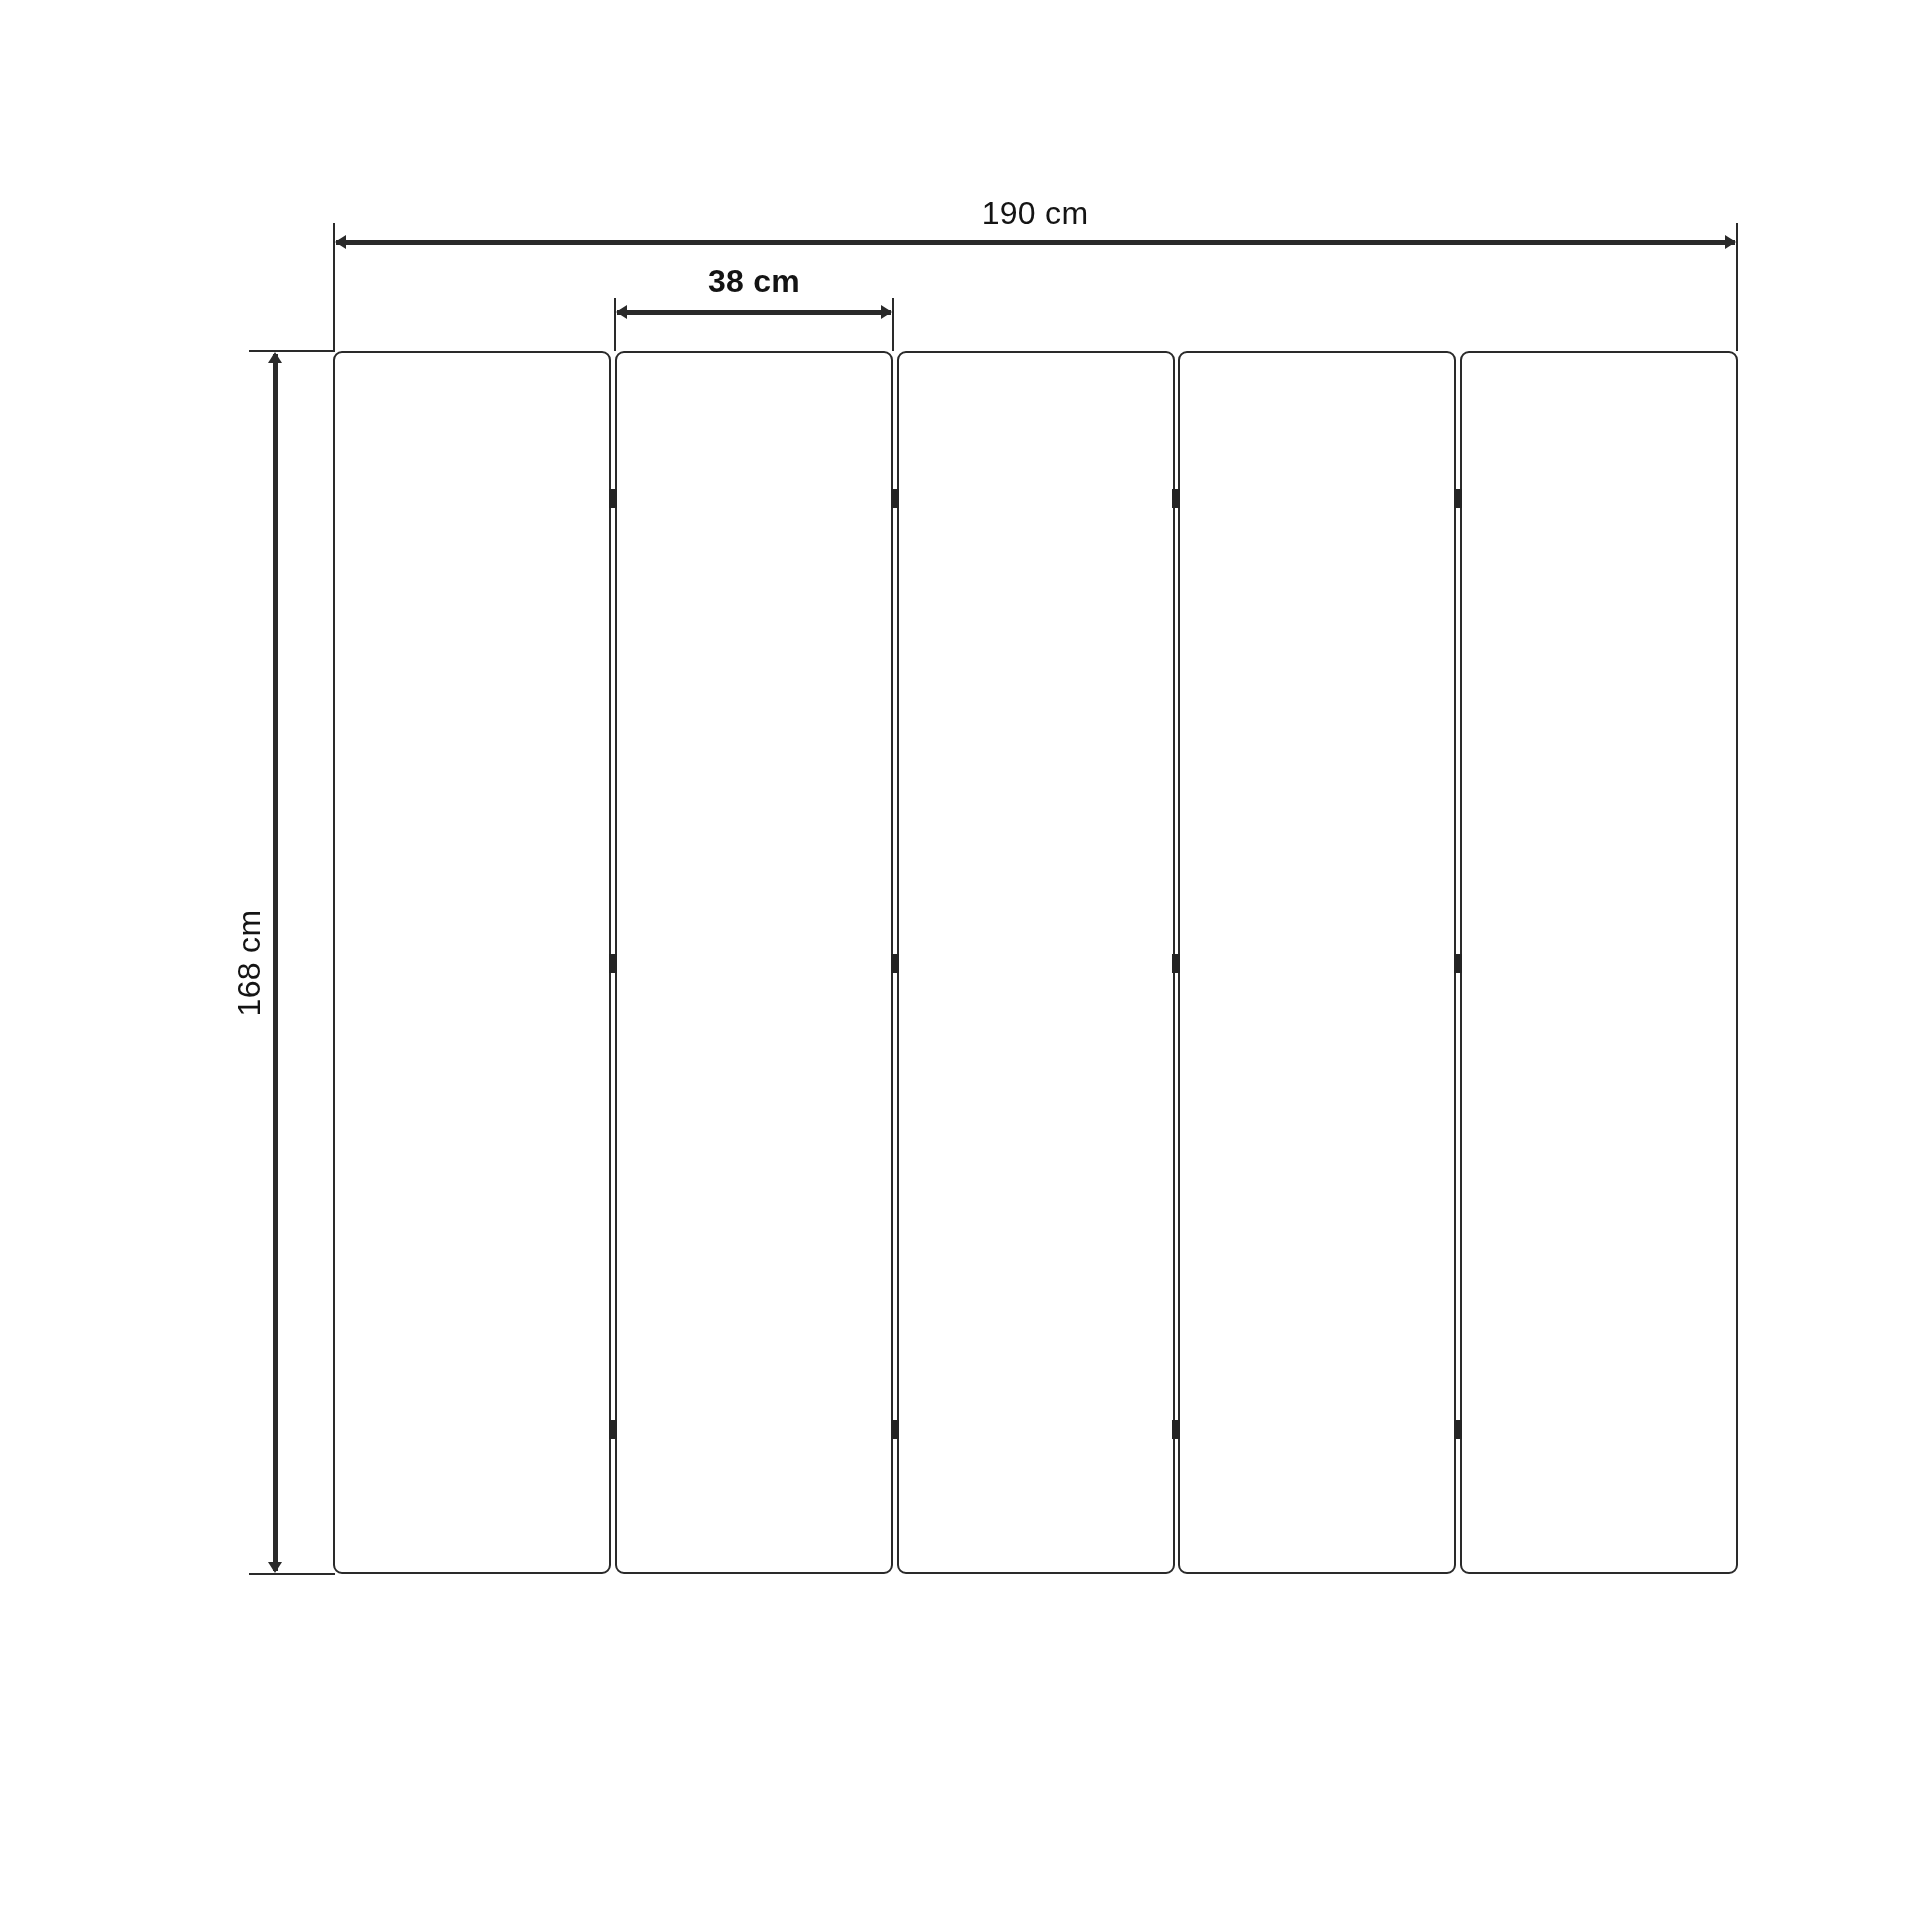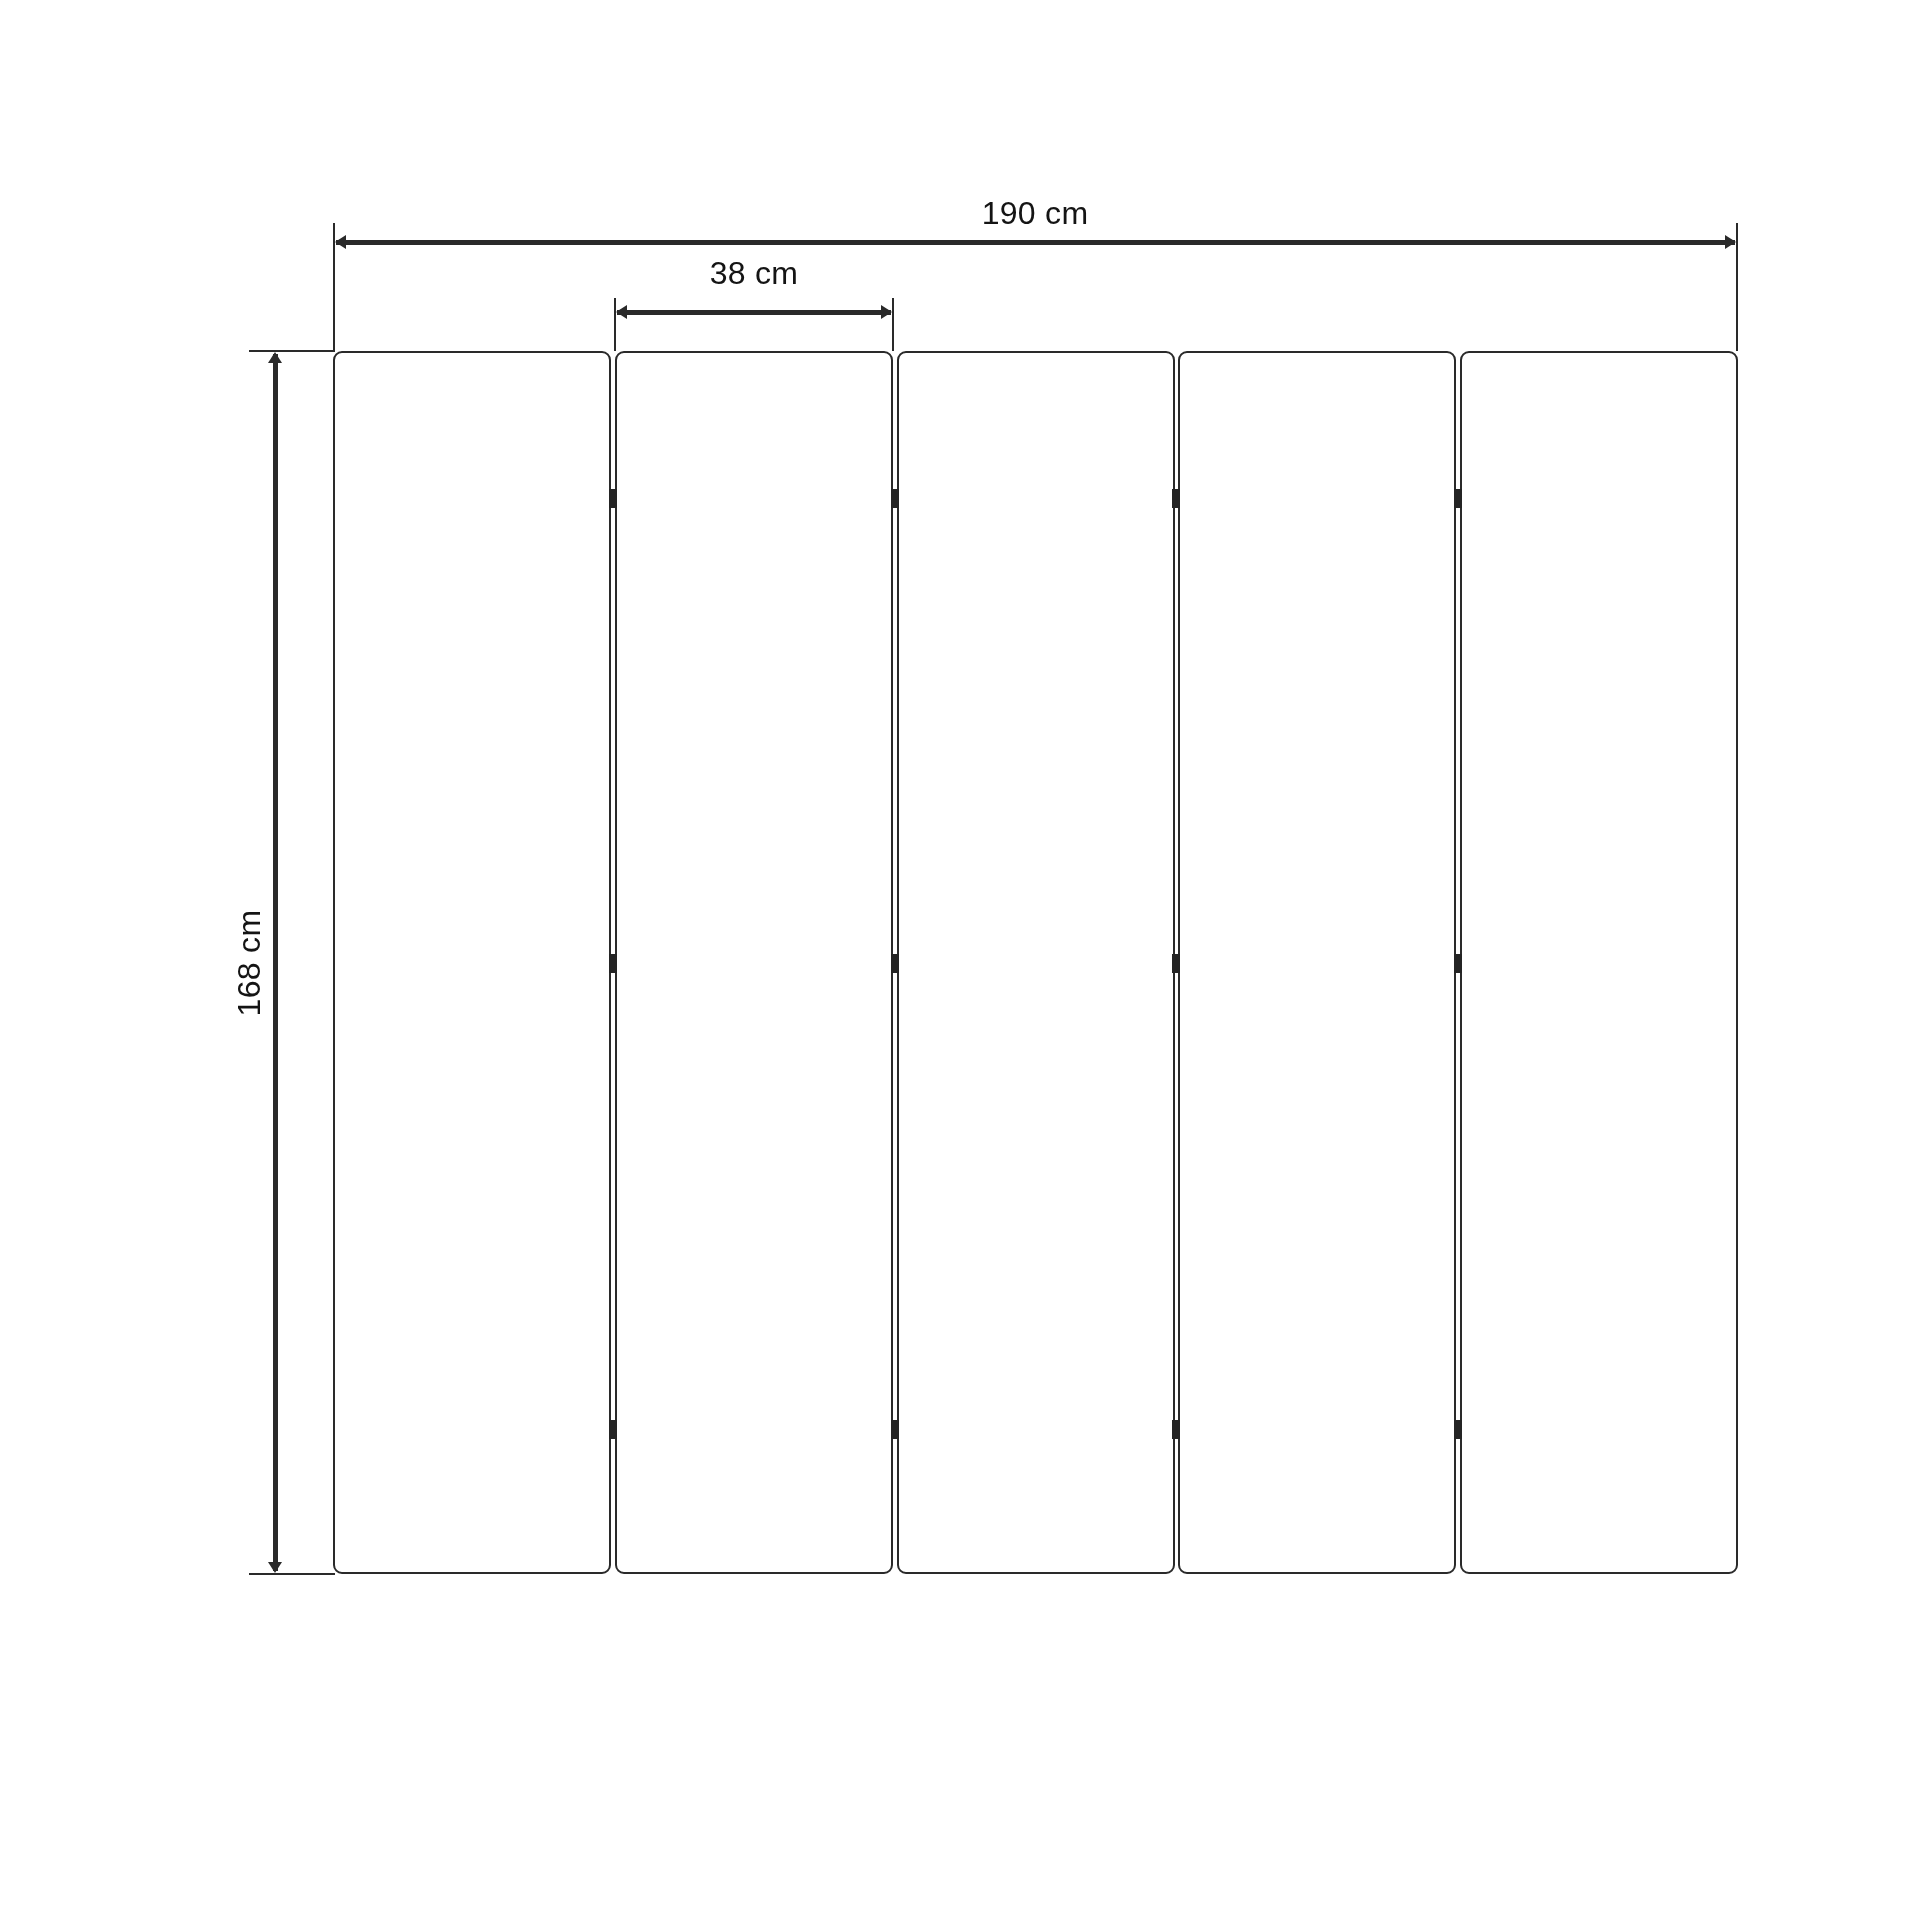--- a/index.html
+++ b/index.html
@@ -68,21 +68,21 @@
     <div class="arrow a-right" style="left:1683px; top:235px;"></div>
     <div class="dim-label" style="left:993px; top:197px; transform:translateX(-50%);">190 cm</div>
   </div>
 
   <div>
     <div class="ext-v" style="left:572px;  top:298px; height:53px;"></div>
     <div class="ext-v" style="left:850px; top:298px; height:53px;"></div>
     <div class="dimline-h" style="left:575px; top:310px; width:274px;"></div>
     <div class="arrow a-left" style="left:574px;  top:305px;"></div>
     <div class="arrow a-right" style="left:839px; top:305px;"></div>
-    <div class="dim-label" style="left:712px; top:257px; transform:translateX(-50%);">38 cm</div>
+    <div class="dim-label" style="left:712px; top:265px; transform:translateX(-50%);font-weight:bold;">38 cm</div>
   </div>
 
   <div>
     <div class="ext-h" style="left:207px; top:350px; width:86px;"></div>
     <div class="ext-h" style="left:207px; top:1573px; width:86px;"></div>
     <div class="dimline-v" style="left:231px; top:354px; height:1217px;"></div>
     <div class="arrow a-up" style="left:226px; top:352px;"></div>
     <div class="arrow a-down" style="left:226px; top:1562px;"></div>
     <div class="dim-label" style="left:207px; top:963px; transform:translate(-50%,-50%) rotate(-90deg);">168 cm</div>
   </div>

